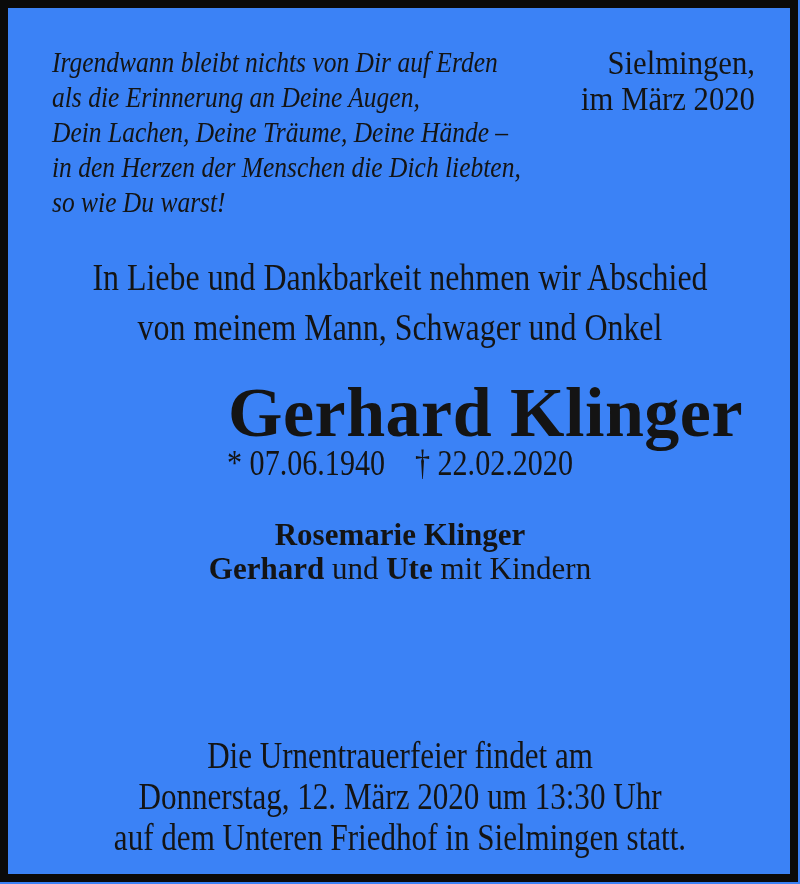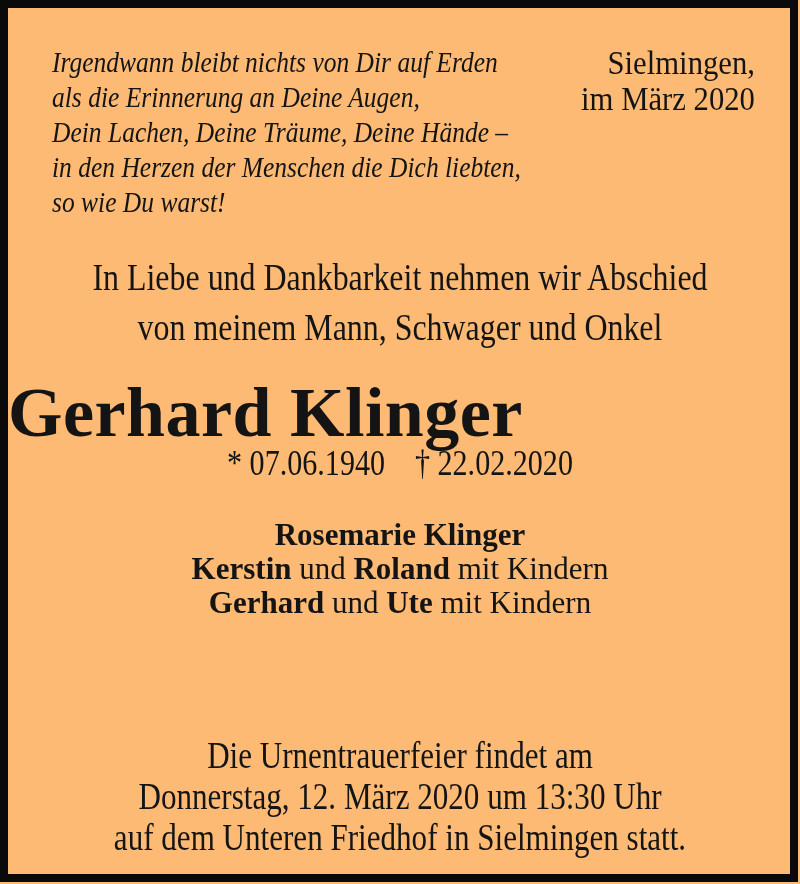--- a/index.html
+++ b/index.html
@@ -4,21 +4,21 @@
 <style>
   html, body {
     margin: 0;
     padding: 0;
     background: #ffffff;
   }
   .notice {
     position: relative;
     width: 800px;
     height: 884px;
-    background: #fdba74;
+    background: #3b82f6;
     color: #141414;
     font-family: "Liberation Serif", "DejaVu Serif", serif;
     overflow: hidden;
   }
   .frame {
     position: absolute;
     left: 0;
     top: 0;
     right: 2px;
     bottom: 2px;
@@ -60,24 +60,24 @@
     text-align: center;
     font-size: 38px;
     line-height: 50px;
     transform: scaleX(0.84);
     transform-origin: center top;
   }
 
   
   .deceased-name {
     position: absolute;
-    left: 8px;
+    left: 16px;
     width: 727px;
     top: 378px;
-    text-align: left;
+    text-align: right;
     font-size: 70px;
     line-height: 70px;
     font-weight: bold;
     letter-spacing: 0.5px;
   }
 
   
   .dates {
     position: absolute;
     left: 0;
@@ -143,26 +143,20 @@
   <div class="deceased-name line">Gerhard Klinger</div>
 
   <div class="dates line">
     <span>* 07.06.1940</span>
     <span class="death-date">† 22.02.2020</span>
   </div>
 
   <div class="mourners">
     <div class="line b">Rosemarie Klinger</div>
     <div class="line">
-      <span class="b">Kerstin</span>
-      <span>und</span>
-      <span class="b">Roland</span>
-      <span>mit Kindern</span>
-    </div>
-    <div class="line">
       <span class="b">Gerhard</span>
       <span>und</span>
       <span class="b">Ute</span>
       <span>mit Kindern</span>
     </div>
   </div>
 
   <div class="ceremony">
     <div class="line">Die Urnentrauerfeier findet am</div>
     <div class="line">Donnerstag, 12. März 2020 um 13:30 Uhr</div>

